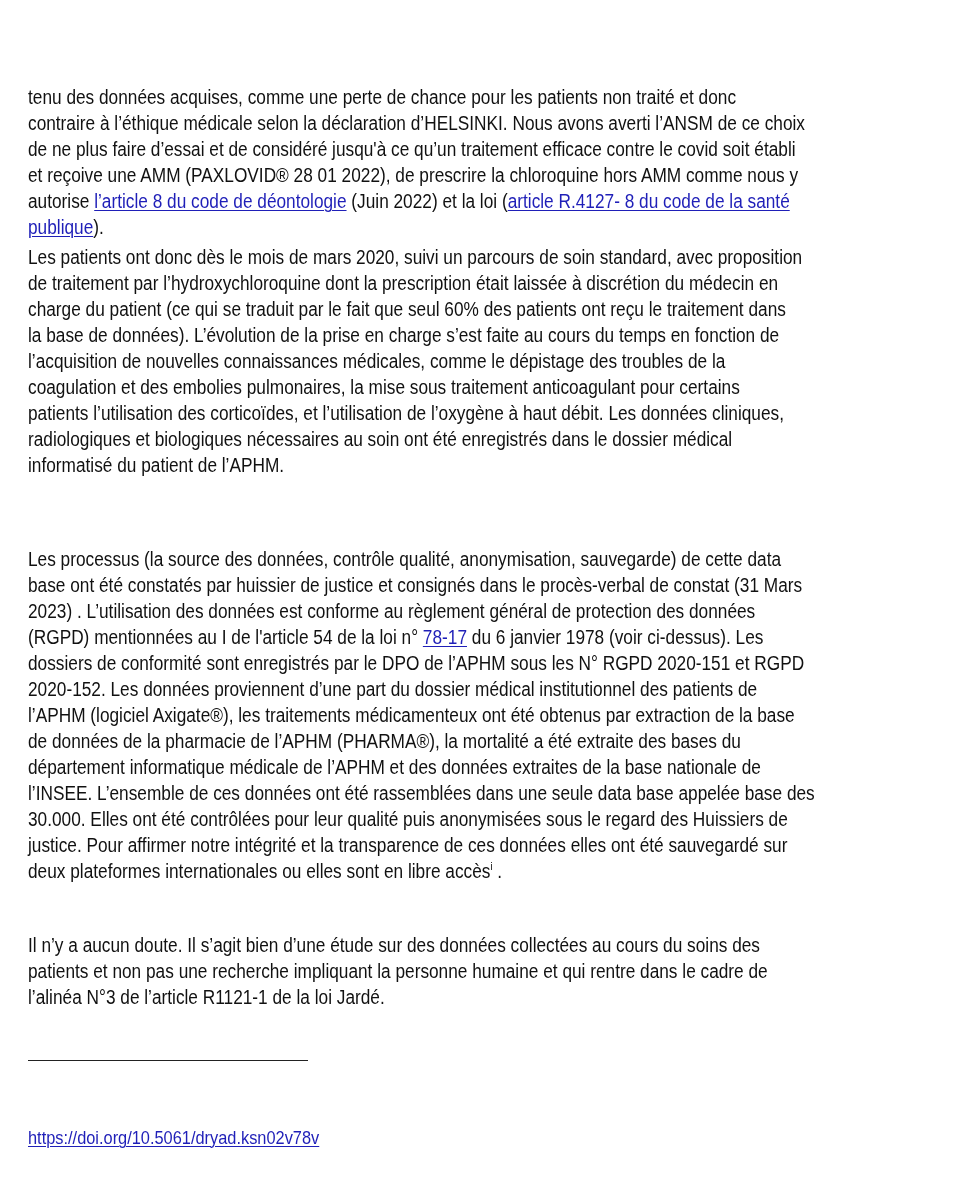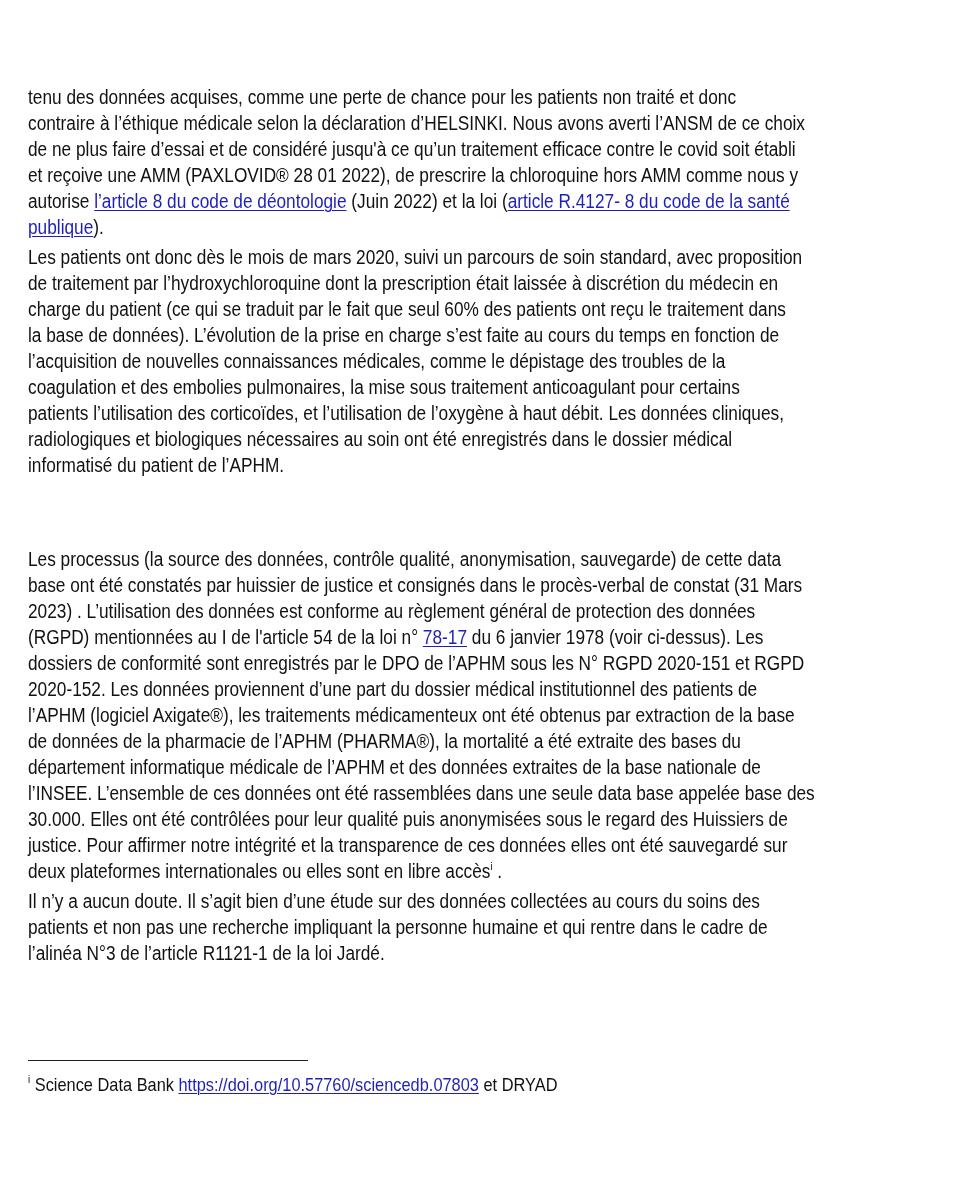--- a/index.html
+++ b/index.html
@@ -55,21 +55,21 @@
     left: 28px;
     top: 1060px;
     width: 280px;
     height: 0;
     border-top: 1.5px solid #222222;
   }
   #p1 { top: 84px; }
   #p2 { top: 244px; }
   #h1 { top: 512px; }
   #p3 { top: 546px; }
-  #p4 { top: 888px; }
+  #p4 { top: 932px; }
   #fn1 { top: 1072px; }
   #fn2 { top: 1125px; }
   .fn .line {
     font-size: 18.5px;
   }
 </style>
 </head>
 <body>
 
 <div class="page">
@@ -113,17 +113,17 @@
   </div>
 
   <div class="block" id="p4">
     <span class="line" style="transform: scaleX(0.885); display: block;">Il n’y a aucun doute. Il s’agit bien d’une étude sur des données collectées au cours du soins des</span>
     <span class="line" style="transform: scaleX(0.885); display: block;">patients et non pas une recherche impliquant la personne humaine et qui rentre dans le cadre de</span>
     <span class="line" style="transform: scaleX(0.885); display: block;">l’alinéa N°3 de l’article R1121-1 de la loi Jardé.</span>
   </div>
 
   <div class="separator"></div>
 
-  <div class="block fn" id="fn1">
-    <span class="line" style="transform: scaleX(0.885); display: block;"><sup class="fnref">i</sup><span> Science Data Bank </span><a class="doc-link">https://doi.org/10.57760/sciencedb.07803</a><span> et DRYAD</span></span>
+  <div class="block fn" id="fn2">
+    <span class="line" style="transform: scaleX(0.885); display: block;"><a class="doc-link">https://doi.org/10.5061/dryad.ksn02v78v</a></span>
   </div>
 
 </div>
 
 </body></html>

